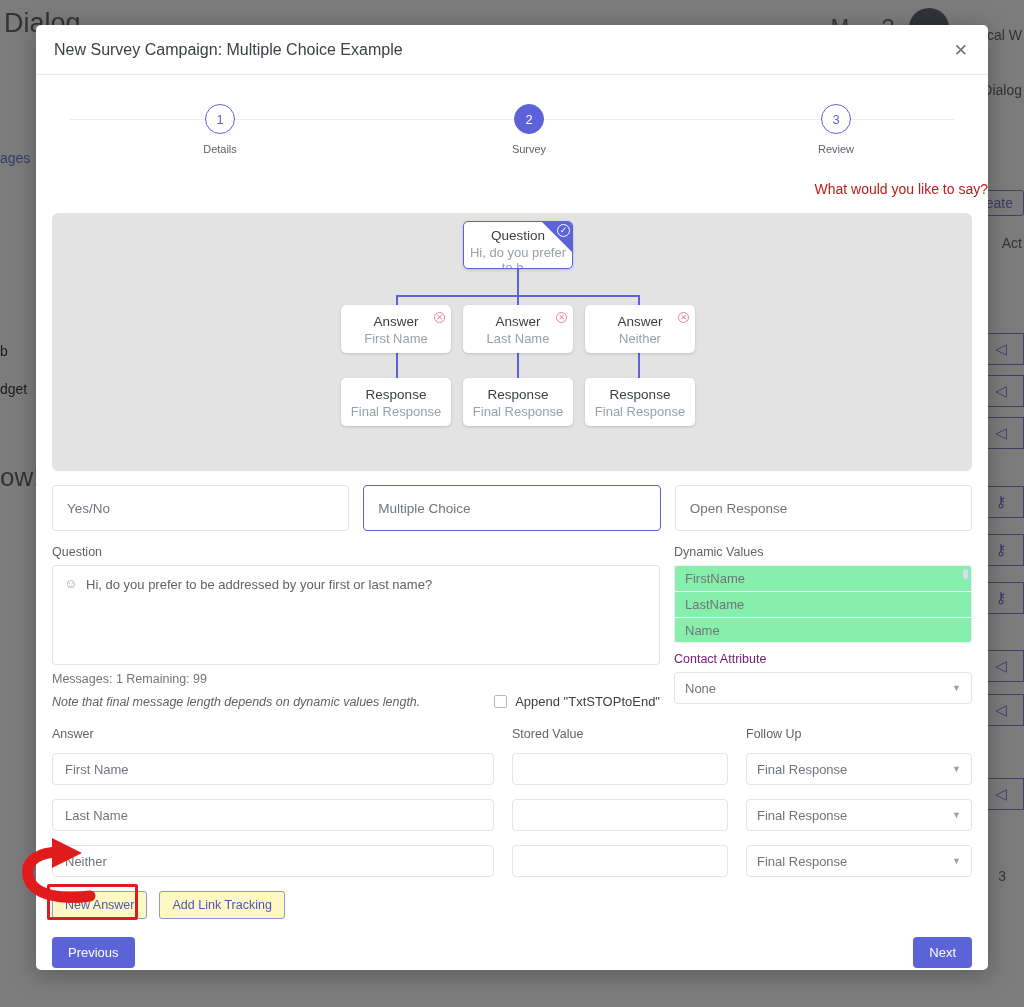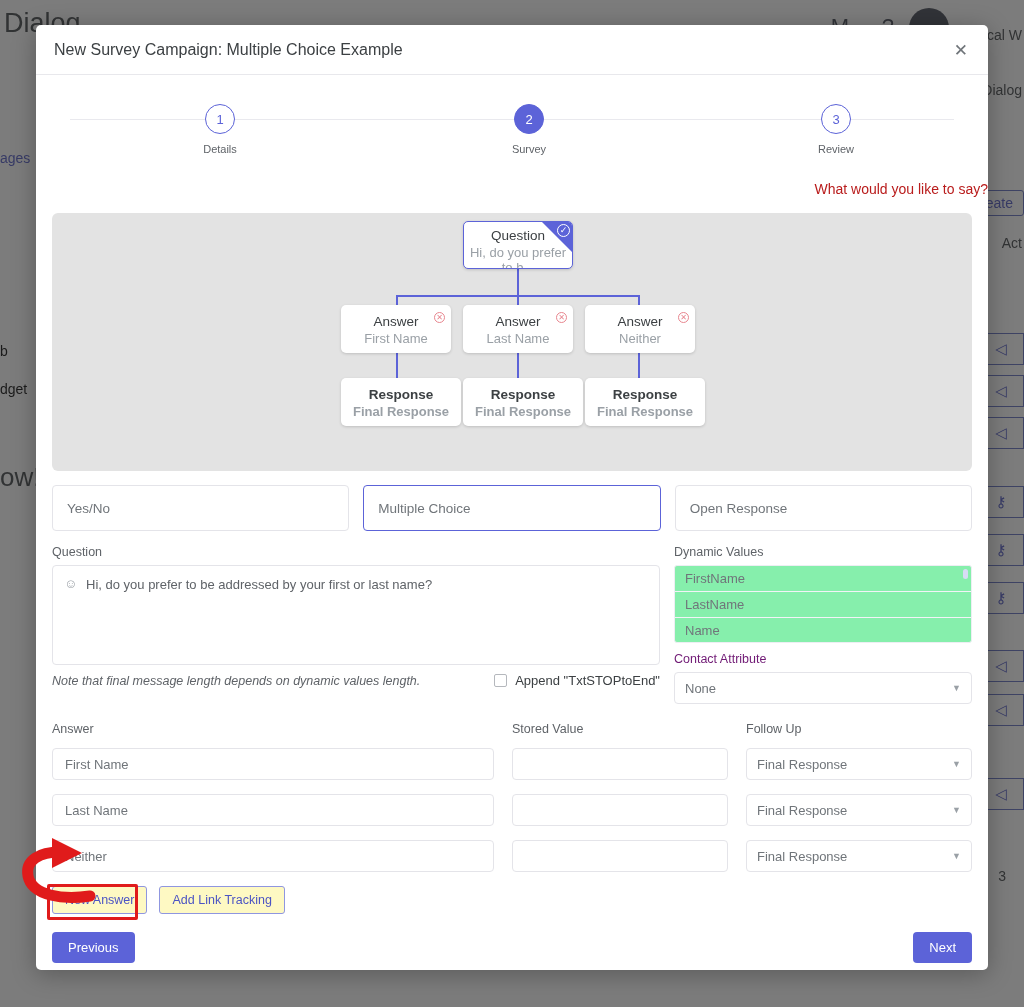--- a/index.html
+++ b/index.html
@@ -152,21 +152,21 @@
     position:absolute; right:2px; top:2px;
     width:13px; height:13px; border-radius:50%;
     border:1.3px solid #fff;
     display:flex; align-items:center; justify-content:center;
     font-size:9px; color:#fff; line-height:1;
   }
   .node-answer {
     width:110px; height:48px; top:92px;
   }
   .node-response {
-    width:120px; height:48px; top:165px;font-weight:bold;
+    width:110px; height:48px; top:165px;
   }
   #ans-0, #res-0 { left:289px; }
   #ans-1, #res-1 { left:411px; }
   #ans-2, #res-2 { left:533px; }
   .node-x {
     position:absolute; right:6px; top:7px;
     width:11px; height:11px; border-radius:50%;
     border:1px solid #e8868f; color:#e8868f;
     font-size:8px; line-height:9px; text-align:center;
     cursor:pointer;
@@ -429,20 +429,21 @@
     <div class="type-tab">Open Response</div>
   </div>
 
   <div id="qrow">
     <div id="qcol">
       <div class="field-label">Question</div>
       <div id="qbox">
         <span id="q-emoji">☺</span>
         <span id="q-text">Hi, do you prefer to be addressed by your first or last name?</span>
       </div>
+      <div id="msg-count">Messages: 1 Remaining: 99</div>
       <div id="note-row">
         <div id="note-text">Note that final message length depends on dynamic values length.</div>
         <div id="append-wrap">
           <div id="append-box"></div>
           <div id="append-label">Append "TxtSTOPtoEnd"</div>
         </div>
       </div>
     </div>
 
     <div id="dvcol">

